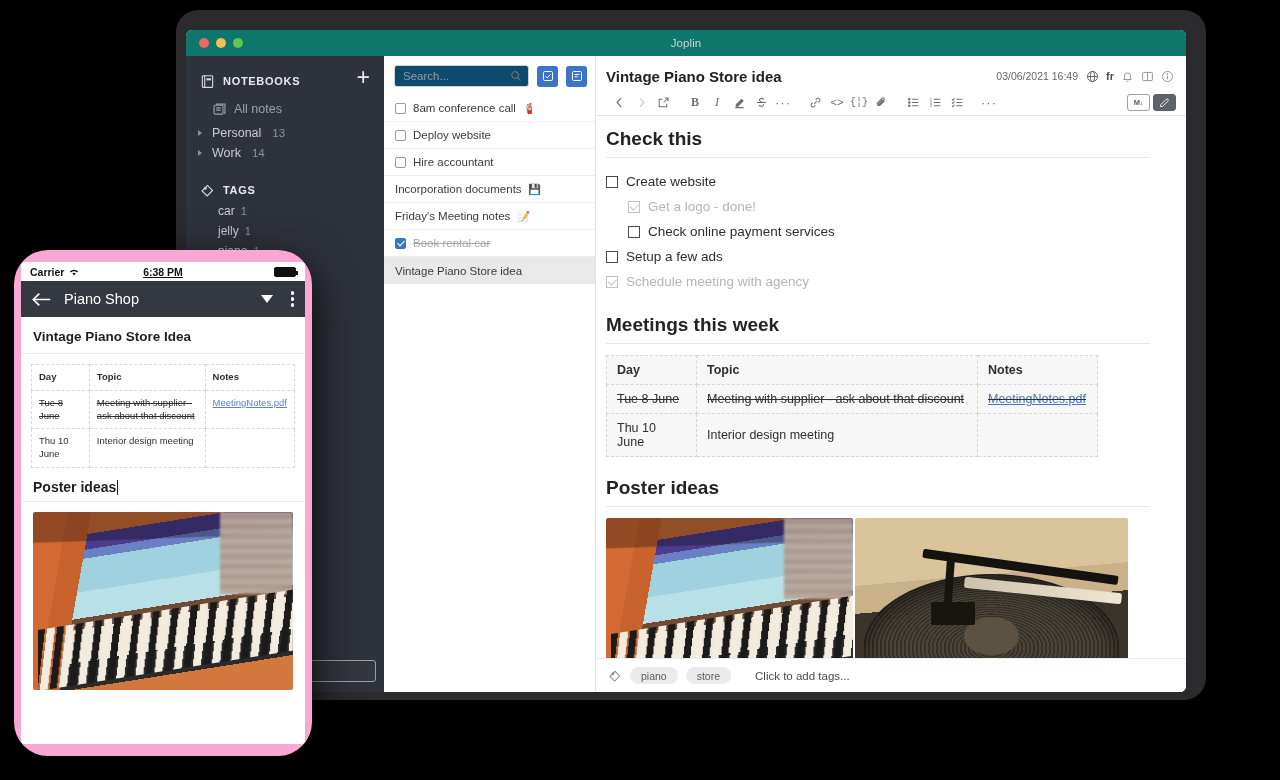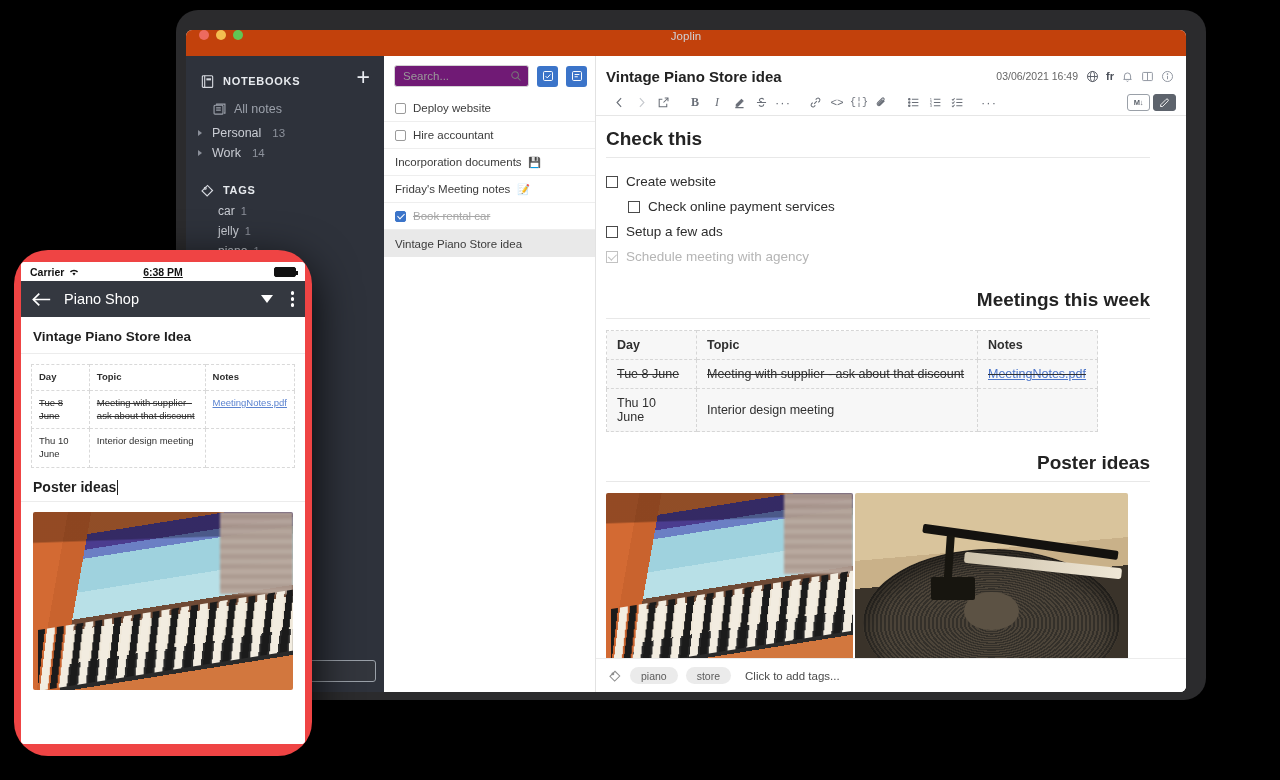--- a/index.html
+++ b/index.html
@@ -18,22 +18,22 @@
     box-shadow: 0 10px 40px rgba(0,0,0,.85);
   }
 
   
   .app {
     position: absolute; left: 186px; top: 30px; width: 1000px; height: 662px;
     background: #f4f4f4; border-radius: 6px; overflow: hidden;
     display: flex; flex-direction: column;
   }
   .titlebar {
-    height: 26px; background: #c2410c; position: relative; flex: 0 0 26px;
-    display: flex; 
+    height: 26px; background: #0f766e; position: relative; flex: 0 0 26px;
+    display: flex; align-items: center;
   }
   .traffic { display: flex; gap: 7px; padding-left: 13px; }
   .dot { width: 10px; height: 10px; border-radius: 50%; }
   .dot.red { background: #ec6a5f; }
   .dot.yellow { background: #f4bd50; }
   .dot.green { background: #61c554; }
   .wintitle {
     position: absolute; left: 0; right: 0; text-align: center;
     font-size: 11.5px; color: #cfd2d8; letter-spacing:.1px;
   }
@@ -76,21 +76,21 @@
   .sb-tagrow .c { color:#8d929c; font-size: 11px; }
 
   
   .notelist {
     width: 212px; flex: 0 0 212px; background: #fff;
     border-right: 1px solid #e2e2e2; display: flex; flex-direction: column;
   }
   .nl-top { padding: 9px 8px 8px 10px; display: flex; align-items: center; gap: 8px; }
   .searchbox {
     flex: 1; height: 22px; border: 1px solid #d3d3d3; border-radius: 3px;
-    display: flex; align-items: center; padding: 0 6px 0 8px; background: #701a75;
+    display: flex; align-items: center; padding: 0 6px 0 8px; background: #0c4a6e;
   }
   .searchbox .ph { flex: 1; font-size: 11.5px; color: #9a9a9a; }
   .sq-btn {
     width: 21px; height: 21px; border-radius: 3px; background: #3b74c9;
     display: flex; align-items: center; justify-content: center; flex: 0 0 21px;
   }
   .nl-items { flex: 1; overflow: hidden; }
   .nl-item {
     height: 27px; display: flex; align-items: center; gap: 7px;
     padding: 0 8px 0 11px; border-bottom: 1px solid #eeeeee;
@@ -137,21 +137,21 @@
     display:flex;align-items:center;justify-content:center;
     font-size:7.5px; font-weight:bold; color:#5d636c; letter-spacing:-.3px;
   }
   .md-btn.active { background:#5d636c; border-color:#5d636c; color:#fff; }
 
   .viewer { flex: 1; overflow: hidden; padding: 12px 36px 4px 10px; position: relative; }
   .vh {
     font-size: 19px; font-weight: bold; color: #232323;
     padding-bottom: 7px; border-bottom: 1px solid #e8e8e8; margin-bottom: 11px;
   }
-  .vh.second { margin-top: 20px; text-align: right; }
+  .vh.second { margin-top: 20px; }
   .ck-row { display:flex; align-items:center; gap:8px; height: 25px; font-size: 13.5px; color:#2d2d2d; }
   .ck-row.indent { padding-left: 22px; }
   .ck-row.done { color: #b5b5b5; }
   .ckbox { width: 12px; height: 12px; border: 1.4px solid #4a4a4a; flex:0 0 12px; }
   .ck-row.done .ckbox { border-color:#c2c2c2; position:relative; }
   .ck-row.done .ckbox:after {
     content:""; position:absolute; left:3px; top:0px; width:3.5px; height:7px;
     border: solid #c2c2c2; border-width: 0 1.5px 1.5px 0; transform: rotate(45deg);
   }
 
@@ -172,34 +172,34 @@
   .photo.turn  { width: 273px; }
 
   .tagbar {
     height: 34px; border-top: 1px solid #ececec; display: flex; align-items: center;
     gap: 8px; padding: 0 12px; background: #fff; flex: 0 0 34px;
   }
   .tagchip {
     background: #ebebeb; border-radius: 9px; padding: 2.5px 11px;
     font-size: 10.5px; color: #5b5b5b;
   }
-  .tagadd { font-size: 11.5px; color: #4b4b4b; margin-left: 6px; }
+  .tagadd { font-size: 11.5px; color: #4b4b4b; margin-left: 16px; }
 
   
   .ghost-btn {
     position: absolute; left: 258px; top: 660px; width: 118px; height: 22px;
     border: 1px solid #9aa0a8; border-radius: 3px; background: #33363d;
     color: #dfe2e7; font-size: 11px; display: flex; align-items: center;
     padding-left: 10px; z-index: 6;
   }
 
   
   .phone {
     position: absolute; left: 14px; top: 250px; width: 298px; height: 506px;
-    background: #ef4444; border-radius: 34px; z-index: 20;
+    background: #f9a8d4; border-radius: 34px; z-index: 20;
     box-shadow: 0 14px 46px rgba(0,0,0,.9);
     padding: 12px 7px;
   }
   .phone-screen {
     width: 100%; height: 100%; background: #fff; border-radius: 4px; overflow: hidden;
     display: flex; flex-direction: column;
   }
   .ph-status {
     height: 19px; background: #fff; display: flex; align-items: center;
     padding: 0 9px; font-size: 10.5px; font-weight: bold; color: #111;
@@ -425,20 +425,25 @@
           <div class="sq-btn">
             <svg width="12" height="12" viewBox="0 0 16 16" fill="none" stroke="#fff" stroke-width="1.3">
               <rect x="2" y="2" width="12" height="12" rx="1.6"></rect>
               <line x1="4.8" y1="6" x2="11.2" y2="6"></line>
                 <line x1="4.8" y1="9" x2="9" y2="9"></line>
             </svg>
           </div>
         </div>
 
         <div class="nl-items">
+          <div class="nl-item">
+            <span class="nl-cb"></span>
+            <span class="lbl">8am conference call</span>
+            <span class="emoji">🧯</span>
+          </div>
           <div class="nl-item">
             <span class="nl-cb"></span>
             <span class="lbl">Deploy website</span>
           </div>
           <div class="nl-item">
             <span class="nl-cb"></span>
             <span class="lbl">Hire accountant</span>
           </div>
           <div class="nl-item">
             <span class="lbl">Incorporation documents</span>
@@ -590,20 +595,24 @@
         </div>
 
         <div class="viewer">
 
           <div class="vh">Check this</div>
 
           <div class="ck-row">
             <span class="ckbox"></span>
             <span>Create website</span>
           </div>
+          <div class="ck-row indent done">
+            <span class="ckbox"></span>
+            <span>Get a logo - done!</span>
+          </div>
           <div class="ck-row indent">
             <span class="ckbox"></span>
             <span>Check online payment services</span>
           </div>
           <div class="ck-row">
             <span class="ckbox"></span>
             <span>Setup a few ads</span>
           </div>
           <div class="ck-row done">
             <span class="ckbox"></span>

